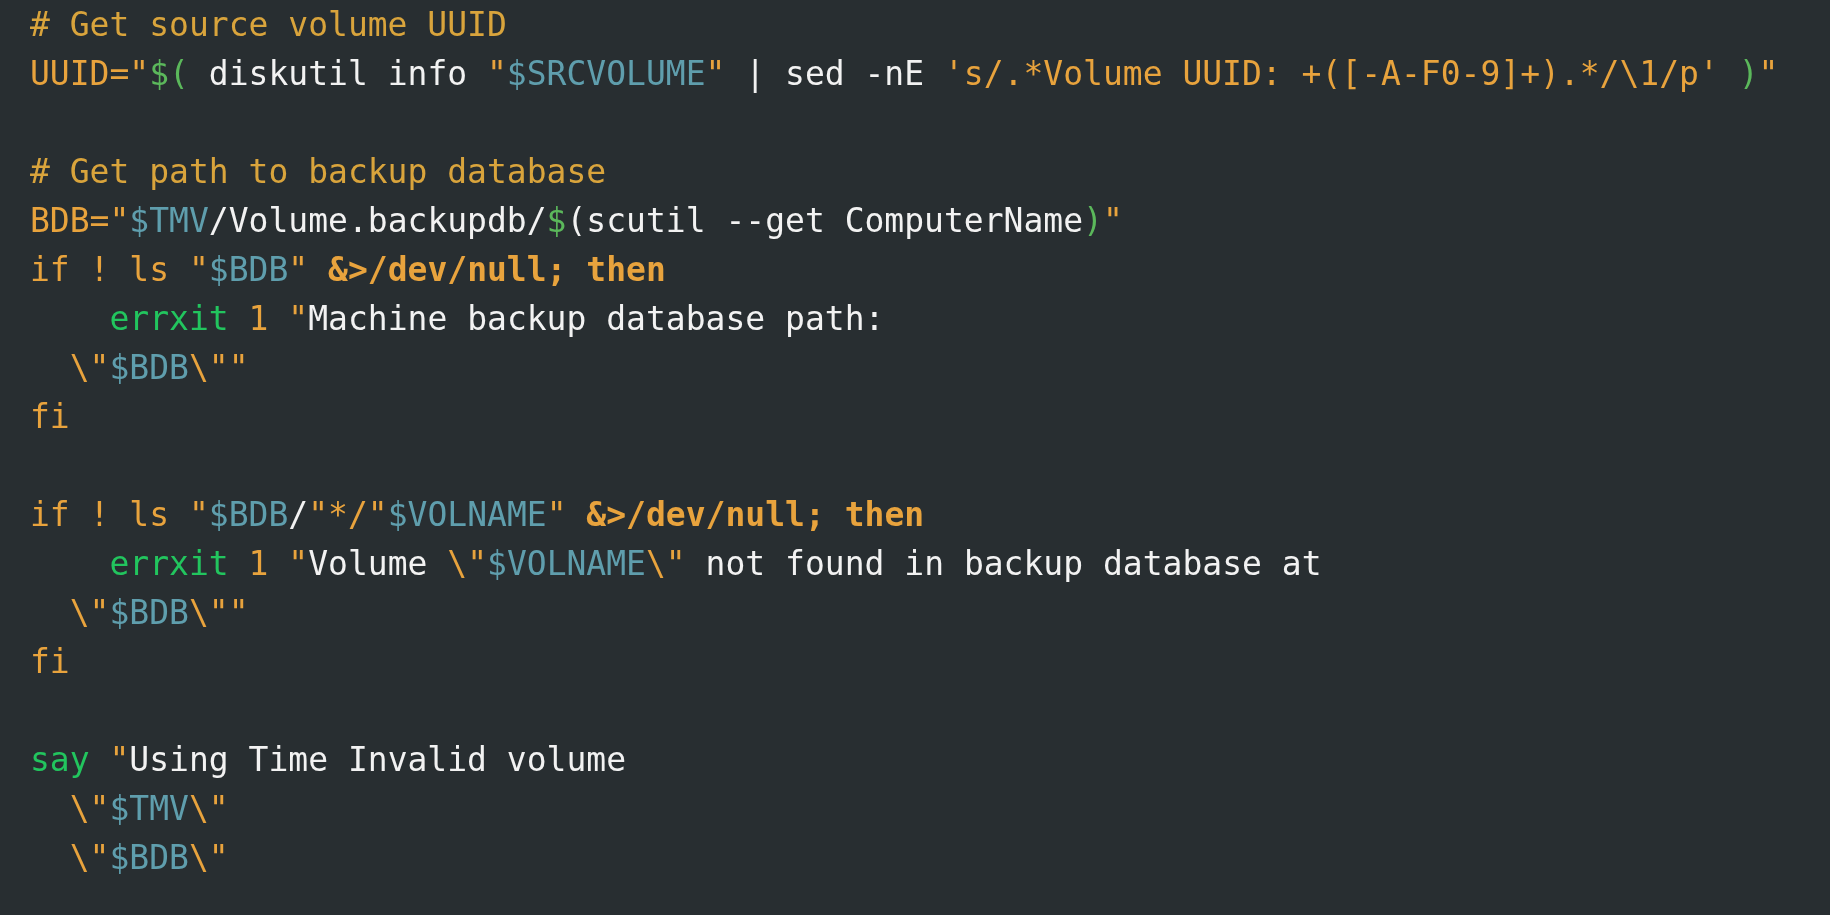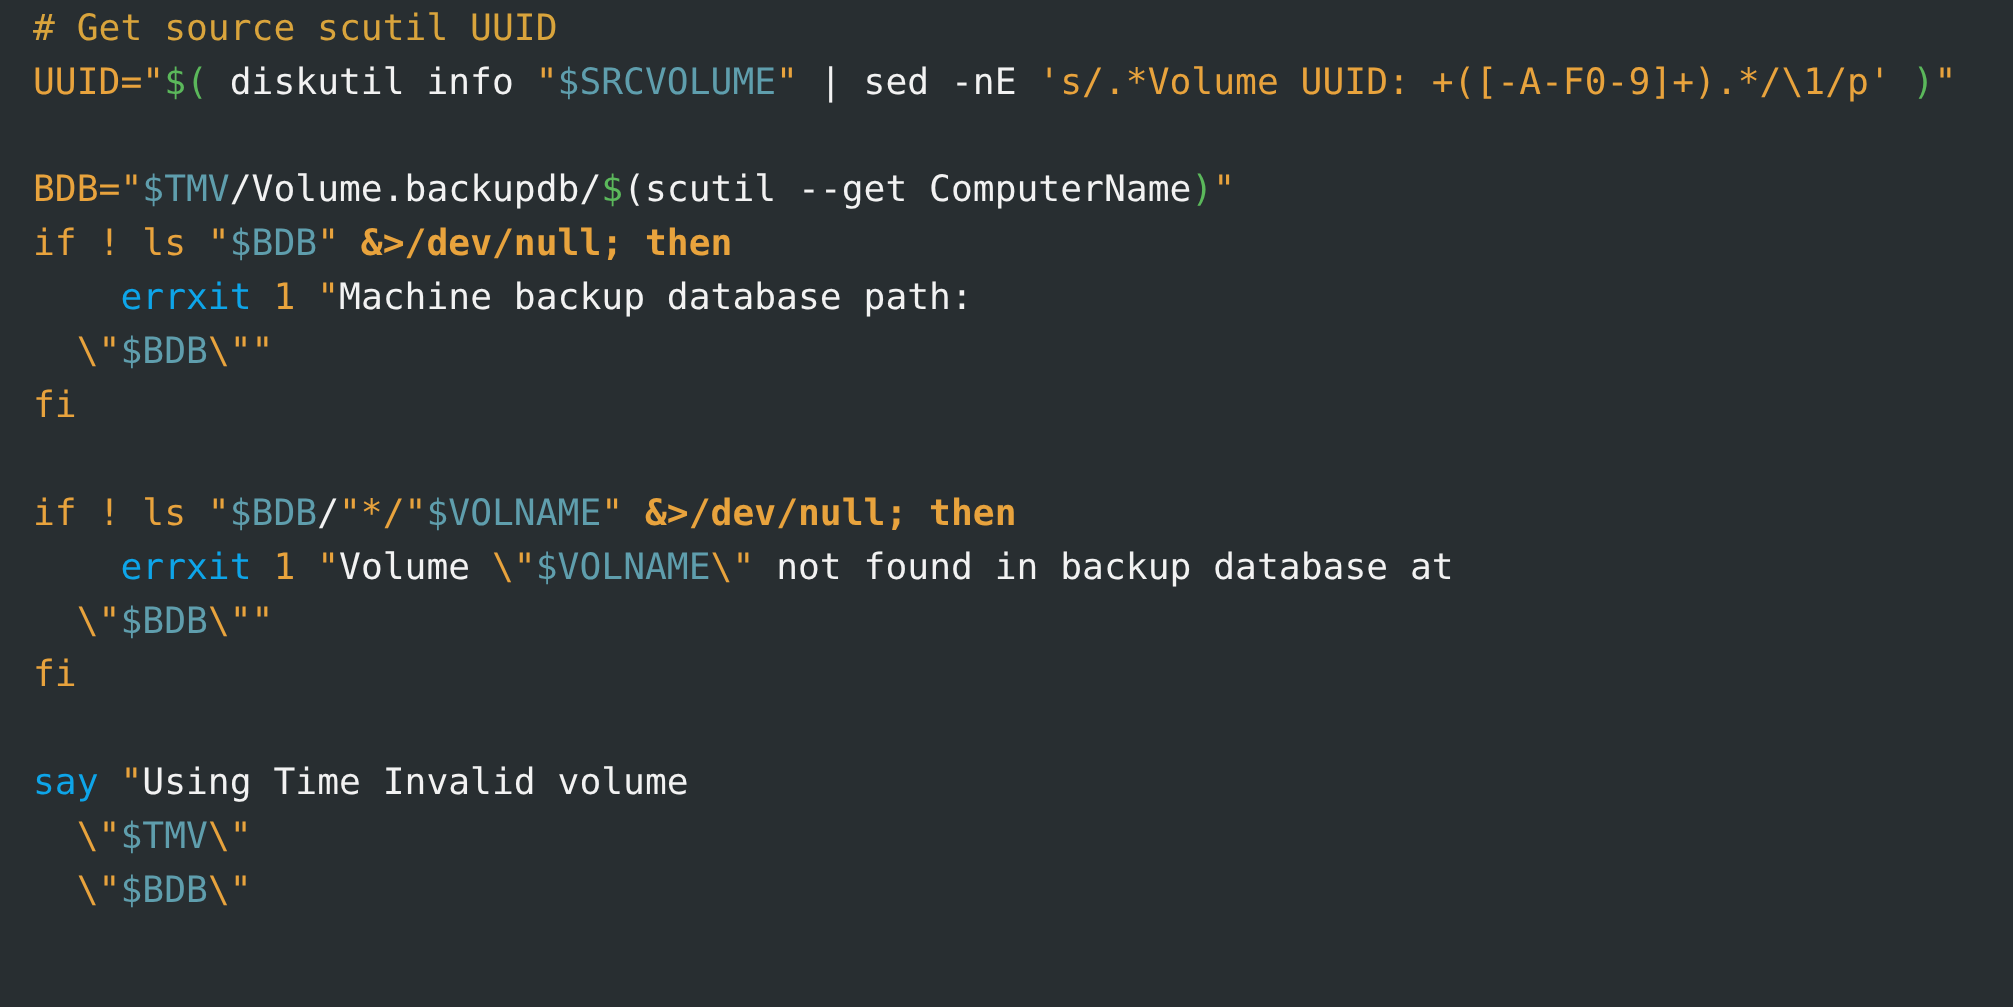--- a/index.html
+++ b/index.html
@@ -27,36 +27,37 @@
     font-size: 33px;
     letter-spacing: 0px;
     white-space: pre;
     color: #f2f2f2;
     font-family: "DejaVu Sans Mono", "Liberation Mono", monospace;
   }
   .code-line.blank { color: transparent; }
   .tok { white-space: pre; }
   .t-comment  { color: #d9a43c; }
   .t-keyword  { color: #e8a33d; }
-  .t-builtin  { color: #0ea5e9; }
+  .t-builtin  { color: #22c55e; }
   .t-string   { color: #e8a33d; }
   .t-plain    { color: #f2f2f2; }
   .t-var      { color: #5f9ead; }
   .t-subst    { color: #5bb85b; }
   .t-num      { color: #e8a33d; }
   .t-op       { color: #e8a33d; font-weight: bold; }
 </style>
 </head>
 <body>
 
 <div id="code-surface">
   <div id="code-block">
-      <div class="code-line" id="line-1"><span class="tok t-comment"># Get source scutil UUID</span></div>
+      <div class="code-line" id="line-1"><span class="tok t-comment"># Get source volume UUID</span></div>
       <div class="code-line" id="line-2"><span class="tok t-keyword">UUID=</span><span class="tok t-string">"</span><span class="tok t-subst">$(</span><span class="tok t-plain"> diskutil info </span><span class="tok t-string">"</span><span class="tok t-var">$SRCVOLUME</span><span class="tok t-string">"</span><span class="tok t-plain"> | sed -nE </span><span class="tok t-string">'s/.*Volume UUID: +([-A-F0-9]+).*/\1/p'</span><span class="tok t-plain"> </span><span class="tok t-subst">)</span><span class="tok t-string">"</span></div>
       <div class="code-line blank" id="line-3">&nbsp;</div>
+      <div class="code-line" id="line-4"><span class="tok t-comment"># Get path to backup database</span></div>
       <div class="code-line" id="line-5"><span class="tok t-keyword">BDB=</span><span class="tok t-string">"</span><span class="tok t-var">$TMV</span><span class="tok t-plain">/Volume.backupdb/</span><span class="tok t-subst">$</span><span class="tok t-plain">(scutil --get ComputerName</span><span class="tok t-subst">)</span><span class="tok t-string">"</span></div>
       <div class="code-line" id="line-6"><span class="tok t-keyword">if ! ls </span><span class="tok t-string">"</span><span class="tok t-var">$BDB</span><span class="tok t-string">"</span><span class="tok t-op"> &amp;&gt;/dev/null; then</span></div>
       <div class="code-line" id="line-7"><span class="tok t-plain">    </span><span class="tok t-builtin">errxit</span><span class="tok t-plain"> </span><span class="tok t-num">1</span><span class="tok t-plain"> </span><span class="tok t-string">"</span><span class="tok t-plain">Machine backup database path:</span></div>
       <div class="code-line" id="line-8"><span class="tok t-plain">  </span><span class="tok t-string">\"</span><span class="tok t-var">$BDB</span><span class="tok t-string">\""</span></div>
       <div class="code-line" id="line-9"><span class="tok t-keyword">fi</span></div>
       <div class="code-line blank" id="line-10">&nbsp;</div>
       <div class="code-line" id="line-11"><span class="tok t-keyword">if ! ls </span><span class="tok t-string">"</span><span class="tok t-var">$BDB</span><span class="tok t-plain">/</span><span class="tok t-string">"*/"</span><span class="tok t-var">$VOLNAME</span><span class="tok t-string">"</span><span class="tok t-op"> &amp;&gt;/dev/null; then</span></div>
       <div class="code-line" id="line-12"><span class="tok t-plain">    </span><span class="tok t-builtin">errxit</span><span class="tok t-plain"> </span><span class="tok t-num">1</span><span class="tok t-plain"> </span><span class="tok t-string">"</span><span class="tok t-plain">Volume </span><span class="tok t-string">\"</span><span class="tok t-var">$VOLNAME</span><span class="tok t-string">\"</span><span class="tok t-plain"> not found in backup database at</span></div>
       <div class="code-line" id="line-13"><span class="tok t-plain">  </span><span class="tok t-string">\"</span><span class="tok t-var">$BDB</span><span class="tok t-string">\""</span></div>
       <div class="code-line" id="line-14"><span class="tok t-keyword">fi</span></div>

